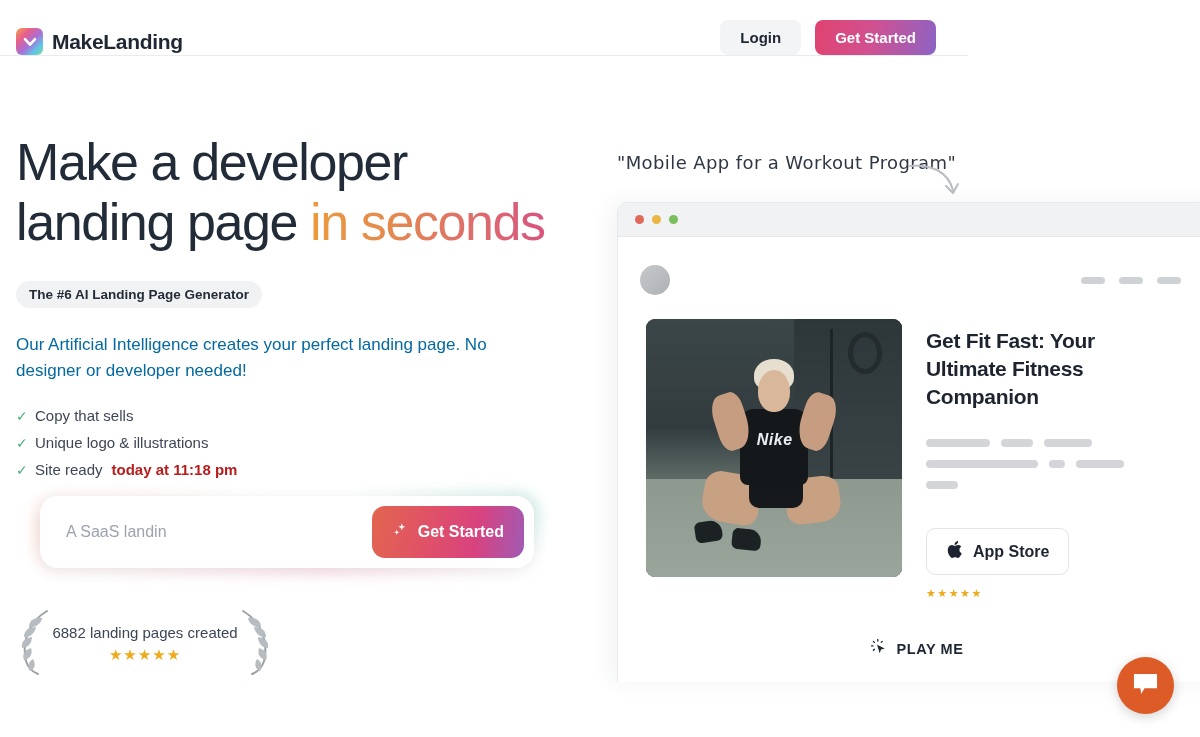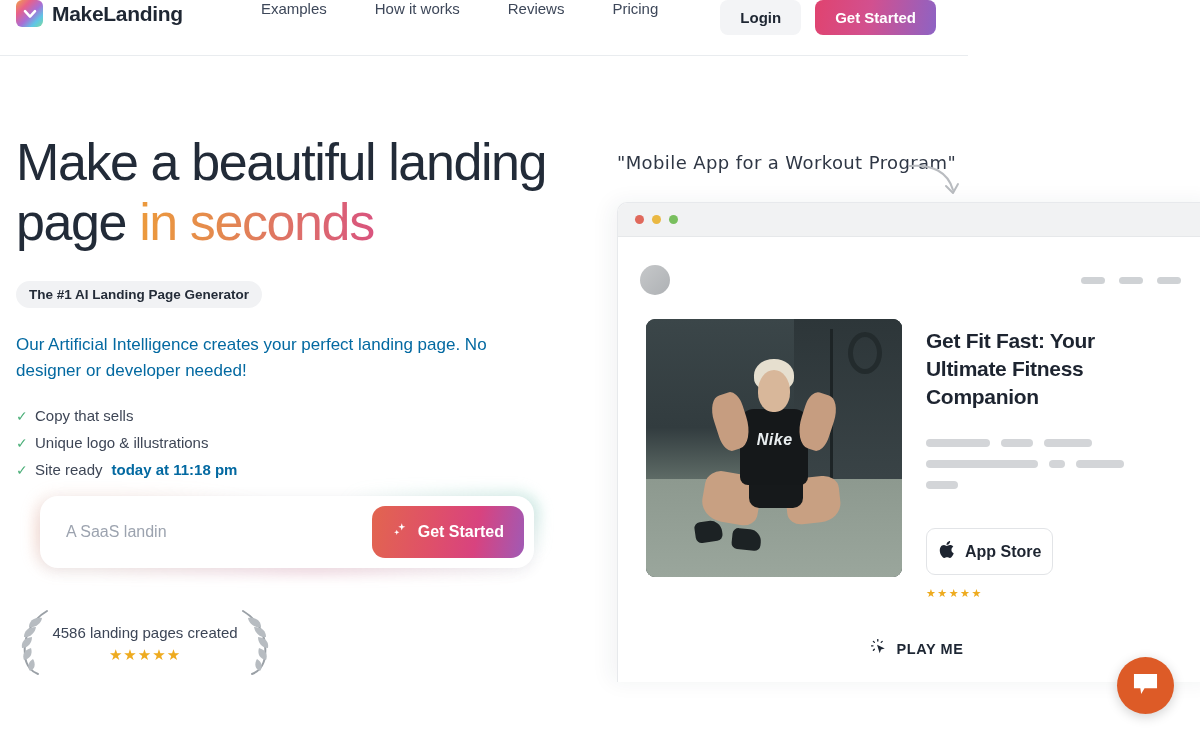--- a/index.html
+++ b/index.html
@@ -9,21 +9,21 @@
     background: #ffffff;
     overflow: hidden;
     color: #2b3445;
   }
   .page { position: relative; width: 1200px; height: 737px; background:#fff; }
 
   
   .header {
     position: absolute; top:0; left:0; width:968px; height:56px;
     background:#fff; border-bottom:1px solid #e9ecef;
-    display:flex; align-items:flex-start; z-index: 40;
+    display:flex; align-items:flex-end; z-index: 40;
   }
   .brand { display:flex; align-items:center; gap:9px; margin-left:16px; }
   .brand-logo {
     width:27px; height:27px; border-radius:6px;
     background: linear-gradient(135deg,#f0a24b 0%, #e8608a 28%, #a86fd6 55%, #5fc6e6 78%, #7fd99a 100%);
     display:flex; align-items:center; justify-content:center;
     flex:0 0 auto;
   }
   .brand-logo svg { display:block; }
   .brand-name { font-size:21px; font-weight:bold; letter-spacing:-0.3px; color:#1f2733; }
@@ -57,21 +57,21 @@
   .badge {
     display:inline-block; margin-top:28px;
     background:#f1f2f4; border-radius:14px;
     padding:6px 13px; font-size:13.5px; font-weight:bold; color:#242c38;
   }
   .lede { margin-top:24px; font-size:17px; line-height:1.55; color:#0369a1; width:490px; }
 
   .checks { margin-top:18px; }
   .check-row { display:flex; align-items:center; gap:9px; height:27px; font-size:15px; color:#3e4656; }
   .check-mark { color:#4caf79; font-size:14px; line-height:1; width:10px; }
-  .check-row b { font-weight:bold; color:#0369a1; }
+  .check-row b { font-weight:bold; color:#b91c1c; }
 
   
   .input-wrap { position:absolute; left:32px; top:488px; width:510px; height:88px; }
   .input-glow {
     position:absolute; inset:0; border-radius:26px;
     background:
       radial-gradient(60% 80% at 12% 50%, rgba(243,158,126,0.28), rgba(255,255,255,0) 72%),
       radial-gradient(60% 90% at 55% 100%, rgba(235,120,150,0.20), rgba(255,255,255,0) 72%),
       radial-gradient(50% 80% at 96% 22%, rgba(120,205,185,0.26), rgba(255,255,255,0) 72%);
     filter: blur(6px);
@@ -136,21 +136,21 @@
     width:256px; height:258px; border-radius:9px; flex:0 0 auto;
     background:#2f3a3c; position:relative; overflow:hidden;
   }
   .mock-right { padding-top:8px; width:250px; }
   .mock-title { font-size:21px; font-weight:bold; line-height:1.34; color:#1d2430; letter-spacing:-0.3px; }
   .skel-rows { margin-top:28px; }
   .skel-row { display:flex; gap:11px; align-items:center; margin-bottom:13px; }
   .skel { height:8px; border-radius:5px; background:#d3d5d8; }
   .store-btn {
     margin-top:26px; display:inline-flex; align-items:center; gap:10px;
-    border:1px solid #e2e4e7; border-radius:9px; padding:11px 11px;
+    border:1px solid #e2e4e7; border-radius:9px; padding:11px 19px;
     background:#fff; font-size:16px; font-weight:bold; color:#1d2430;
     font-family:inherit; cursor:pointer;
   }
   .store-stars { margin-top:12px; font-size:11px; color:#eeab1f; letter-spacing:1.5px; }
 
   .play-me {
     position:absolute; left:0; right:0; bottom:38px;
     display:flex; align-items:center; justify-content:center; gap:8px;
     font-size:14.5px; font-weight:bold; letter-spacing:0.6px; color:#1e2734;
   }
@@ -207,37 +207,31 @@
   <div class="header">
     <div class="brand">
       <span class="brand-logo">
         <svg width="16" height="16" viewBox="0 0 16 16">
           <path d="M3 5.2 L8 10.6 L13 5.2" fill="none" stroke="#ffffff" stroke-width="2.6" stroke-linecap="round" stroke-linejoin="round"></path>
         </svg>
       </span>
       <span class="brand-name">MakeLanding</span>
     </div>
 
-    <nav class="nav">
-      <a href="#">Examples</a>
-      <a href="#">How it works</a>
-      <a href="#">Reviews</a>
-      <a href="#">Pricing</a>
-    </nav>
 
     <div class="header-actions">
       <button class="btn-login">Login</button>
       <button class="btn-getstarted">Get Started</button>
     </div>
   </div>
 
   <div class="left">
-    <h1 class="headline"><span>Make a beautiful landing page </span><span class="grad">in seconds</span></h1>
-
-    <div class="badge">The #1 AI Landing Page Generator</div>
+    <h1 class="headline"><span>Make a developer landing page </span><span class="grad">in seconds</span></h1>
+
+    <div class="badge">The #6 AI Landing Page Generator</div>
 
     <p class="lede">Our Artificial Intelligence creates your perfect landing page. No designer or developer needed!</p>
 
     <div class="checks">
       <div class="check-row">
         <span class="check-mark">✓</span>
         <span>Copy that sells</span>
       </div>
       <div class="check-row">
         <span class="check-mark">✓</span>
@@ -274,21 +268,21 @@
           <path d="M31 3 C14 13, 7 30, 9 48 C10 58, 16 64, 22 66"></path>
           <path d="M26 10 C18 9, 13 13, 13 19 C19 20, 25 16, 26 10Z" fill="#b7bcc1" stroke="none"></path>
           <path d="M20 19 C12 19, 8 23, 8 29 C14 30, 19 25, 20 19Z" fill="#b7bcc1" stroke="none"></path>
           <path d="M16 29 C8 30, 5 34, 6 40 C12 40, 16 35, 16 29Z" fill="#b7bcc1" stroke="none"></path>
           <path d="M15 40 C8 42, 6 47, 8 52 C14 51, 17 46, 15 40Z" fill="#b7bcc1" stroke="none"></path>
           <path d="M17 51 C12 54, 11 59, 14 63 C19 61, 20 56, 17 51Z" fill="#b7bcc1" stroke="none"></path>
         </g>
       </svg>
     </span>
     <span class="laurel-text">
-      <span class="laurel-count">4586 landing pages created</span>
+      <span class="laurel-count">6882 landing pages created</span>
       <span class="laurel-stars" style="display:block">★★★★★</span>
     </span>
     <span>
       <svg width="36" height="68" viewBox="0 0 36 68">
         <g transform="translate(36,0) scale(-1,1)" stroke="#9aa0a6" fill="none" stroke-width="2" stroke-linecap="round">
           <path d="M31 3 C14 13, 7 30, 9 48 C10 58, 16 64, 22 66"></path>
           <path d="M26 10 C18 9, 13 13, 13 19 C19 20, 25 16, 26 10Z" fill="#b7bcc1" stroke="none"></path>
           <path d="M20 19 C12 19, 8 23, 8 29 C14 30, 19 25, 20 19Z" fill="#b7bcc1" stroke="none"></path>
           <path d="M16 29 C8 30, 5 34, 6 40 C12 40, 16 35, 16 29Z" fill="#b7bcc1" stroke="none"></path>
           <path d="M15 40 C8 42, 6 47, 8 52 C14 51, 17 46, 15 40Z" fill="#b7bcc1" stroke="none"></path>

